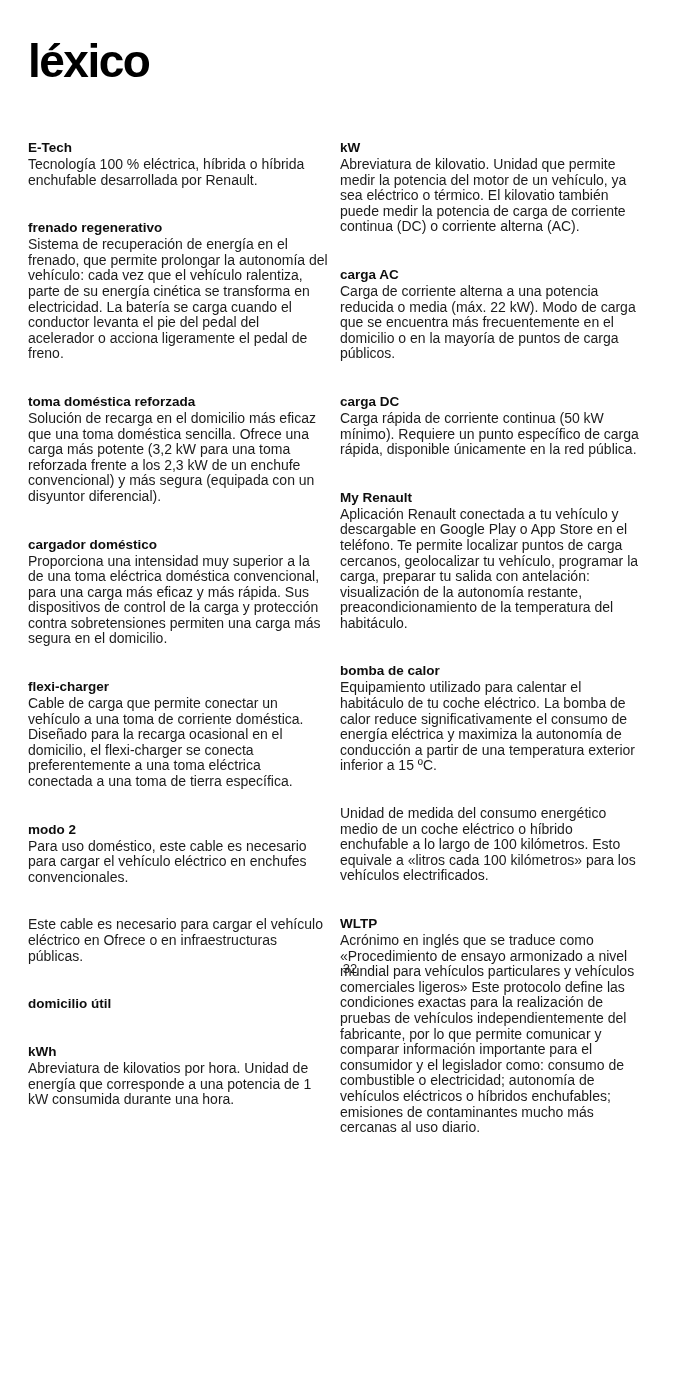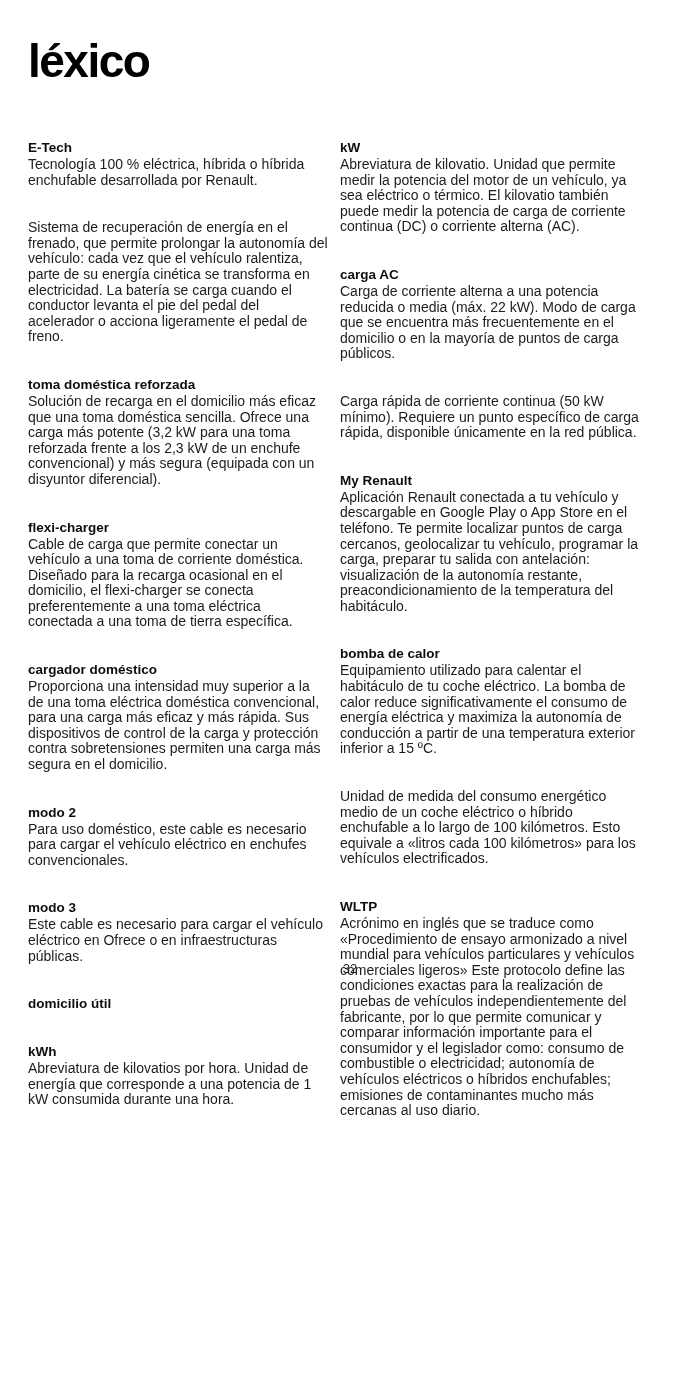--- a/index.html
+++ b/index.html
@@ -68,45 +68,45 @@
   <div class="columns">
 
     <div class="col">
 
       <div class="entry">
         <h3 class="term">E-Tech</h3>
         <p class="def">Tecnología 100 % eléctrica, híbrida o híbrida enchufable desarrollada por Renault.</p>
       </div>
 
       <div class="entry">
+        <h3 class="term">frenado regenerativo</h3>
         <p class="def">Sistema de recuperación de energía en el frenado, que permite prolongar la autonomía del vehículo: cada vez que el vehículo ralentiza, parte de su energía cinética se transforma en electricidad. La batería se carga cuando el conductor levanta el pie del pedal del acelerador o acciona ligeramente el pedal de freno.</p>
       </div>
 
       <div class="entry">
         <h3 class="term">toma doméstica reforzada</h3>
         <p class="def">Solución de recarga en el domicilio más eficaz que una toma doméstica sencilla. Ofrece una carga más potente (3,2 kW para una toma reforzada frente a los 2,3 kW de un enchufe convencional) y más segura (equipada con un disyuntor diferencial).</p>
       </div>
 
       <div class="entry">
-        <h3 class="term">flexi-charger</h3>
-        <p class="def">Cable de carga que permite conectar un vehículo a una toma de corriente doméstica. Diseñado para la recarga ocasional en el domicilio, el flexi-charger se conecta preferentemente a una toma eléctrica conectada a una toma de tierra específica.</p>
+        <h3 class="term">cargador doméstico</h3>
+        <p class="def">Proporciona una intensidad muy superior a la de una toma eléctrica doméstica convencional, para una carga más eficaz y más rápida. Sus dispositivos de control de la carga y protección contra sobretensiones permiten una carga más segura en el domicilio.</p>
       </div>
 
       <div class="entry">
-        <h3 class="term">cargador doméstico</h3>
-        <p class="def">Proporciona una intensidad muy superior a la de una toma eléctrica doméstica convencional, para una carga más eficaz y más rápida. Sus dispositivos de control de la carga y protección contra sobretensiones permiten una carga más segura en el domicilio.</p>
+        <h3 class="term">flexi-charger</h3>
+        <p class="def">Cable de carga que permite conectar un vehículo a una toma de corriente doméstica. Diseñado para la recarga ocasional en el domicilio, el flexi-charger se conecta preferentemente a una toma eléctrica conectada a una toma de tierra específica.</p>
       </div>
 
       <div class="entry">
         <h3 class="term">modo 2</h3>
         <p class="def">Para uso doméstico, este cable es necesario para cargar el vehículo eléctrico en enchufes convencionales.</p>
       </div>
 
       <div class="entry">
-        <h3 class="term">modo 3</h3>
         <p class="def">Este cable es necesario para cargar el vehículo eléctrico en Ofrece o en infraestructuras públicas.</p>
       </div>
 
       <div class="entry">
         <h3 class="term">domicilio útil</h3>
       </div>
 
       <div class="entry">
         <h3 class="term">kWh</h3>
         <p class="def">Abreviatura de kilovatios por hora. Unidad de energía que corresponde a una potencia de 1 kW consumida durante una hora.</p>
@@ -120,20 +120,21 @@
         <h3 class="term">kW</h3>
         <p class="def">Abreviatura de kilovatio. Unidad que permite medir la potencia del motor de un vehículo, ya sea eléctrico o térmico. El kilovatio también puede medir la potencia de carga de corriente continua (DC) o corriente alterna (AC).</p>
       </div>
 
       <div class="entry">
         <h3 class="term">carga AC</h3>
         <p class="def">Carga de corriente alterna a una potencia reducida o media (máx. 22 kW). Modo de carga que se encuentra más frecuentemente en el domicilio o en la mayoría de puntos de carga públicos.</p>
       </div>
 
       <div class="entry">
+        <h3 class="term">carga DC</h3>
         <p class="def">Carga rápida de corriente continua (50 kW mínimo). Requiere un punto específico de carga rápida, disponible únicamente en la red pública.</p>
       </div>
 
       <div class="entry">
         <h3 class="term">My Renault</h3>
         <p class="def">Aplicación Renault conectada a tu vehículo y descargable en Google Play o App Store en el teléfono. Te permite localizar puntos de carga cercanos, geolocalizar tu vehículo, programar la carga, preparar tu salida con antelación: visualización de la autonomía restante, preacondicionamiento de la temperatura del habitáculo.</p>
       </div>
 
       <div class="entry">
         <h3 class="term">bomba de calor</h3>

